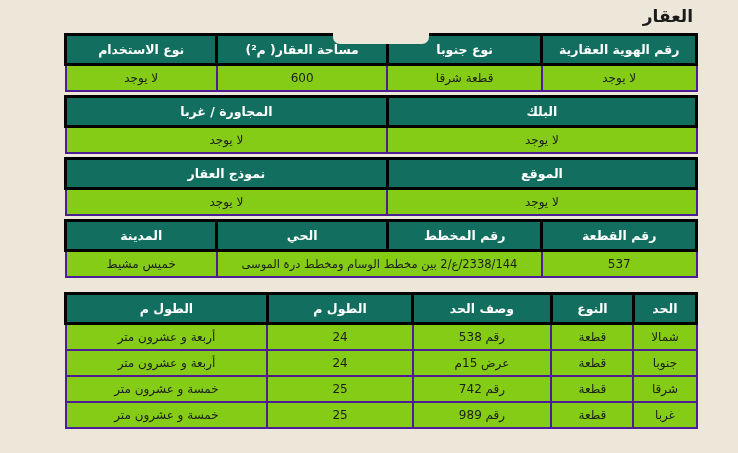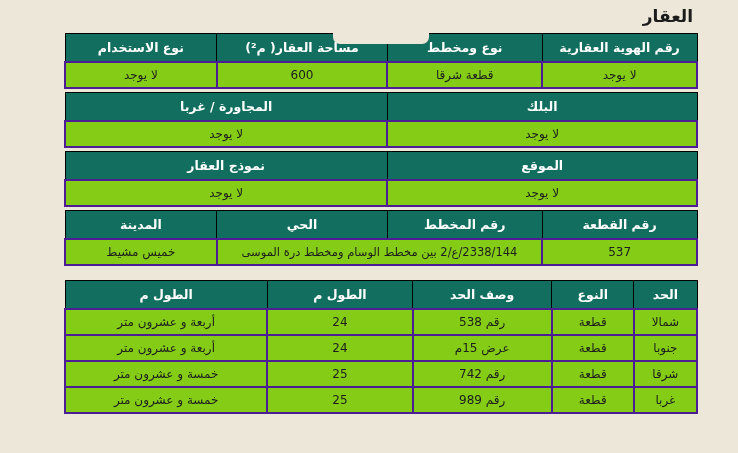--- a/index.html
+++ b/index.html
@@ -52,21 +52,21 @@
   .tbl-wrap.second {
     margin-top: 14px;
   }
   th {
     background: #126e5e;
     color: #ffffff;
     font-size: 12.5px;
     font-weight: bold;
     text-align: center;
     padding: 6px 4px 6px 4px;
-    border: 1px solid #000000;
+    border: 3px solid #000000;
     vertical-align: middle;
   }
   td {
     background: #84cc16;
     color: #1d1d1d;
     font-size: 12px;
     text-align: center;
     padding: 5px 4px;
     border: 2px solid #4c1d95;
     vertical-align: middle;
@@ -98,21 +98,21 @@
     <table>
       <colgroup>
         <col style="width:24.5%">
         <col style="width:24.5%">
         <col style="width:27%">
         <col style="width:24%">
       </colgroup>
       <tbody>
         <tr>
           <th>رقم الهوية العقارية</th>
-          <th>نوع ومخطط</th>
+          <th>نوع جنوبا</th>
           <th>مساحة العقار( م²)</th>
           <th>نوع الاستخدام</th>
         </tr>
         <tr>
           <td>لا يوجد</td>
           <td>قطعة شرقا</td>
           <td>600</td>
           <td>لا يوجد</td>
         </tr>
         <tr class="sep-row">

